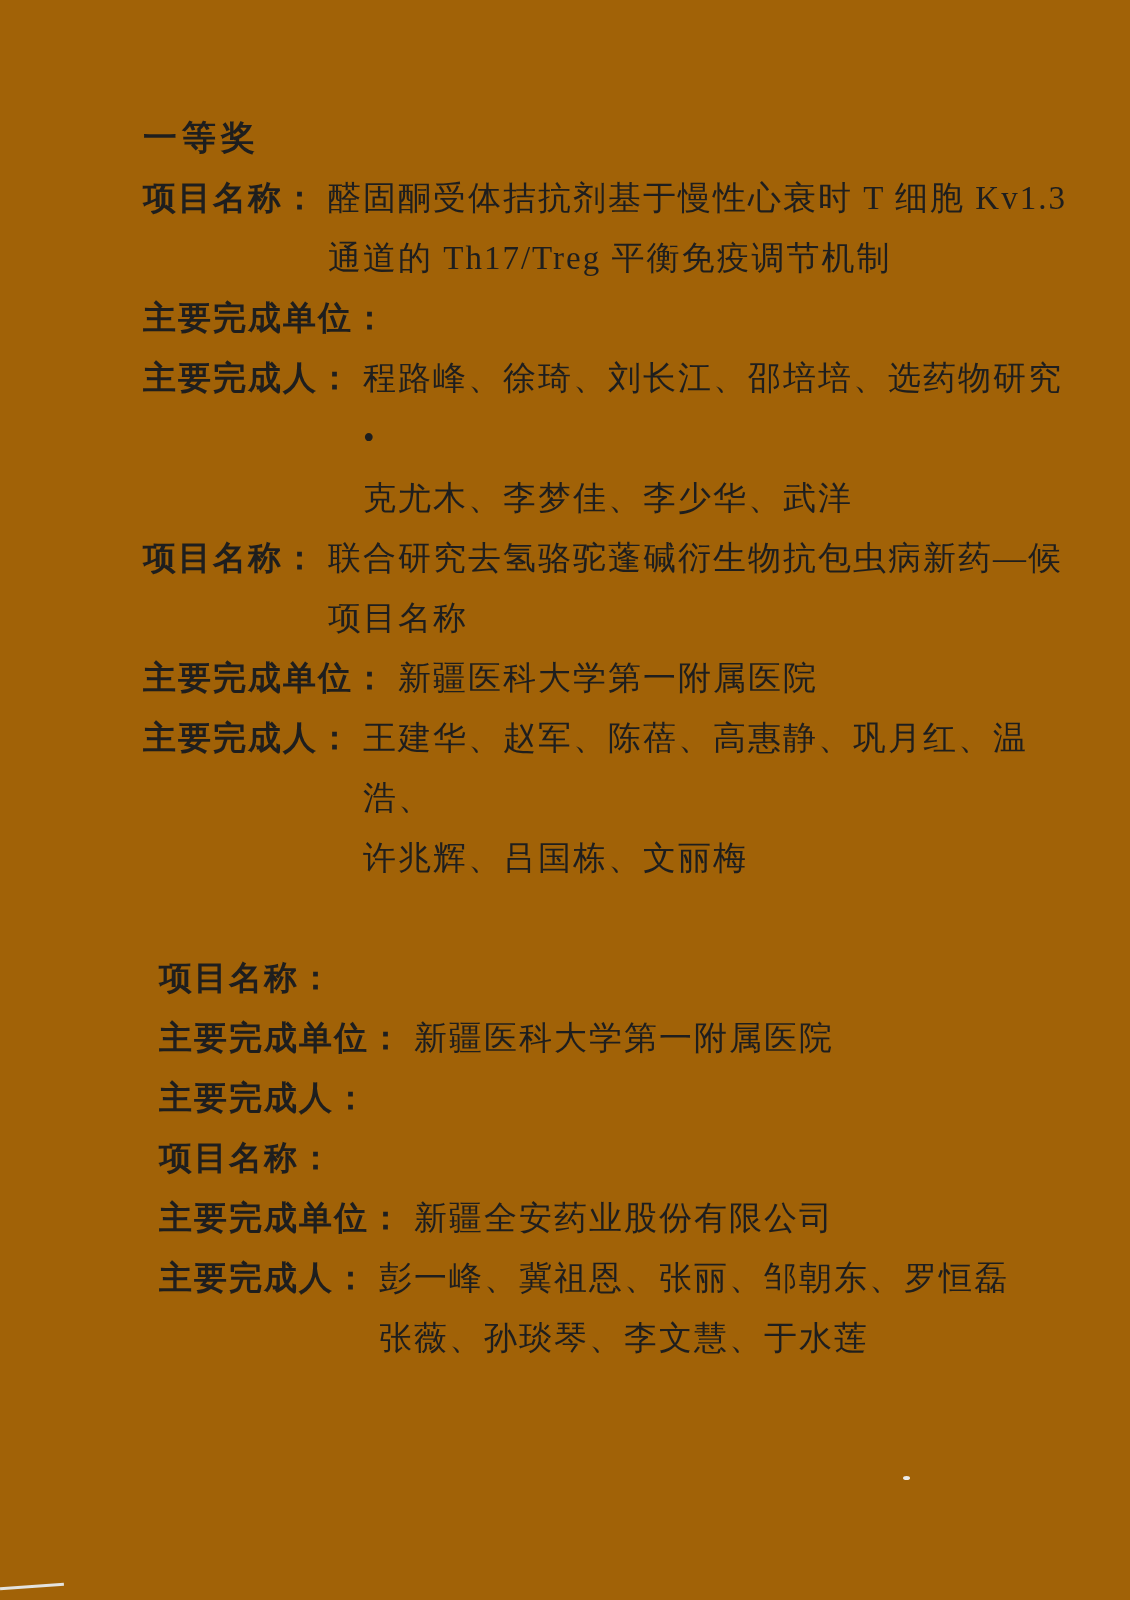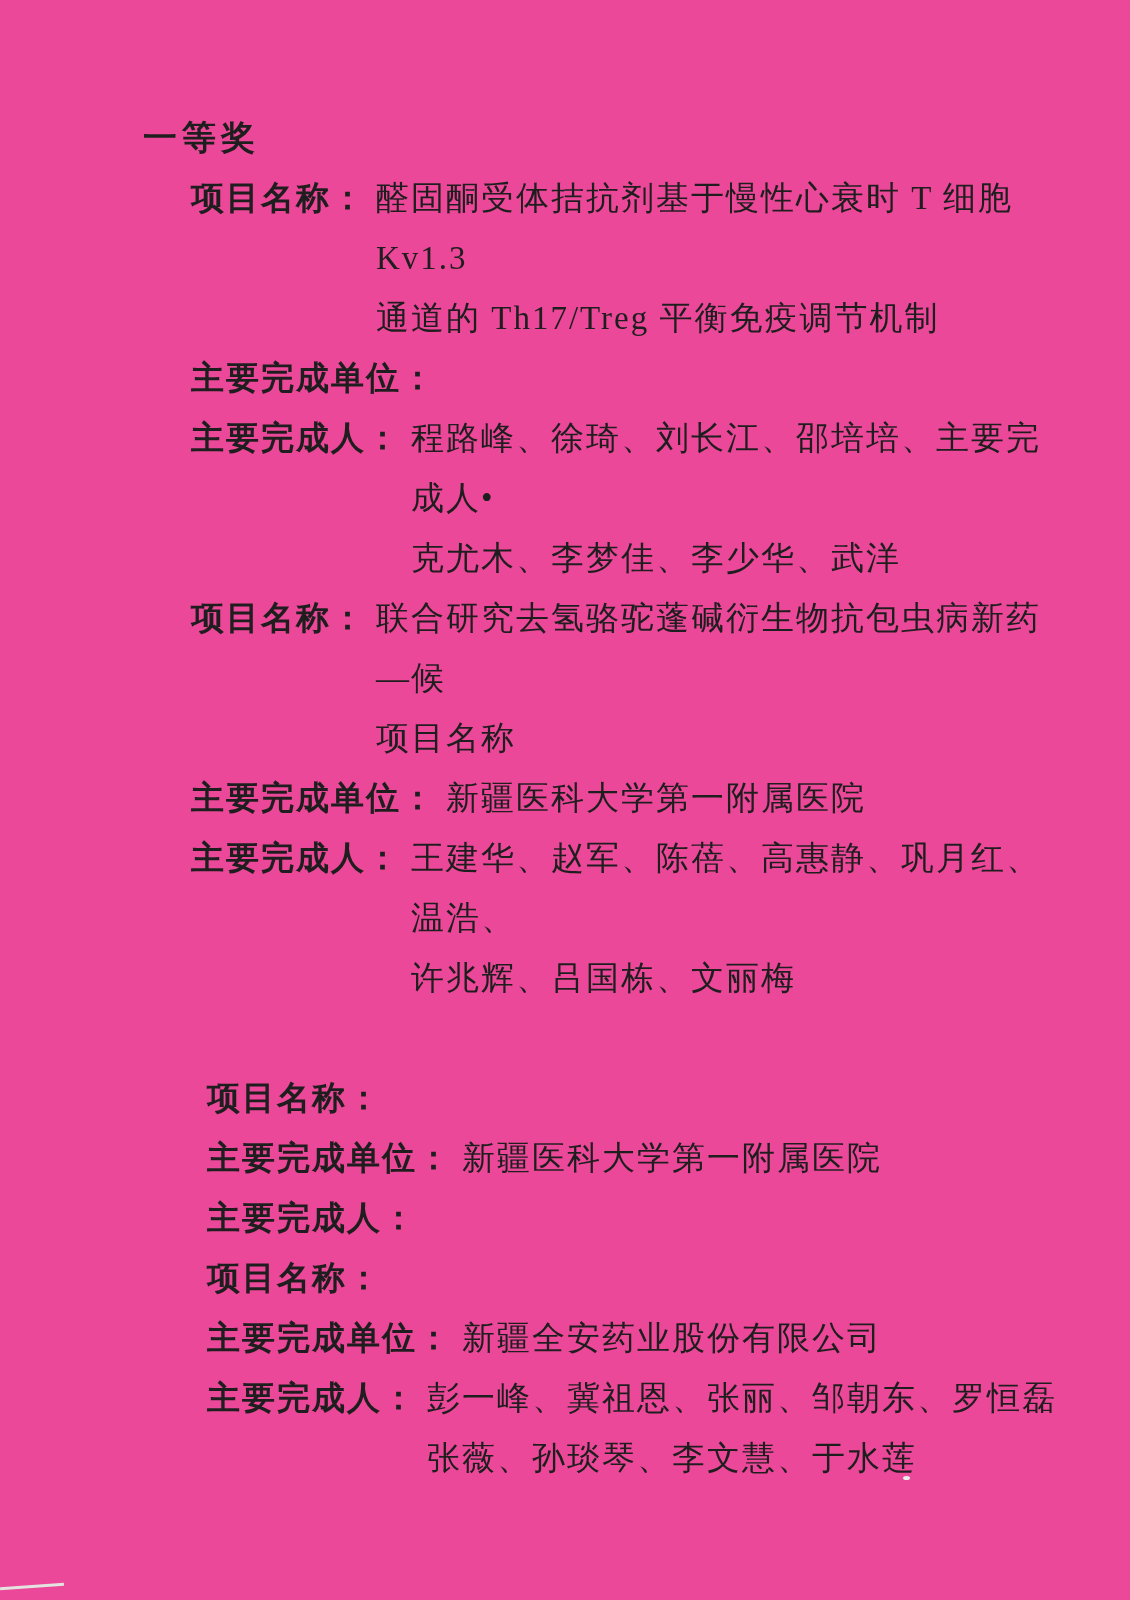--- a/index.html
+++ b/index.html
@@ -11,21 +11,21 @@
     height: 1600px;
     background: #fbfbf9;
     position: relative;
     overflow: hidden;
     font-family: "Liberation Serif", "DejaVu Serif", serif;
     color: #1e1e1e;
   }
   .page {
     position: absolute;
     inset: 0;
-    background: #ec4899;
+    background: #a16207;
     padding-left: 38px;
   }
   .content {
     position: absolute;
     left: 143px;
     top: 108px;
     width: 930px;
   }
   .award-title {
     font-weight: bold;
@@ -39,21 +39,20 @@
     align-items: flex-start;
     font-size: 33px;
     line-height: 60px;
     letter-spacing: 2px;
   }
   .field-label {
     font-weight: bold;
     white-space: nowrap;
     flex: 0 0 auto;
     margin-right: 10px;
-    margin-left: 48px;
   }
   .field-value {
     white-space: pre-wrap;
   }
   .section-second {
     margin-top: 60px;
     margin-left: 16px;
   }
   
   .artifact-corner {
@@ -88,21 +87,21 @@
         <div class="row">
           <span class="field-label">项目名称：</span>
           <span class="field-value">醛固酮受体拮抗剂基于慢性心衰时 T 细胞 Kv1.3
 通道的 Th17/Treg 平衡免疫调节机制</span>
         </div>
         <div class="row">
           <span class="field-label">主要完成单位：</span>
         </div>
         <div class="row">
           <span class="field-label">主要完成人：</span>
-          <span class="field-value">程路峰、徐琦、刘长江、邵培培、主要完成人•
+          <span class="field-value">程路峰、徐琦、刘长江、邵培培、选药物研究•
 克尤木、李梦佳、李少华、武洋</span>
         </div>
       </div>
 
       <div>
         <div class="row">
           <span class="field-label">项目名称：</span>
           <span class="field-value">联合研究去氢骆驼蓬碱衍生物抗包虫病新药—候
 项目名称</span>
         </div>

